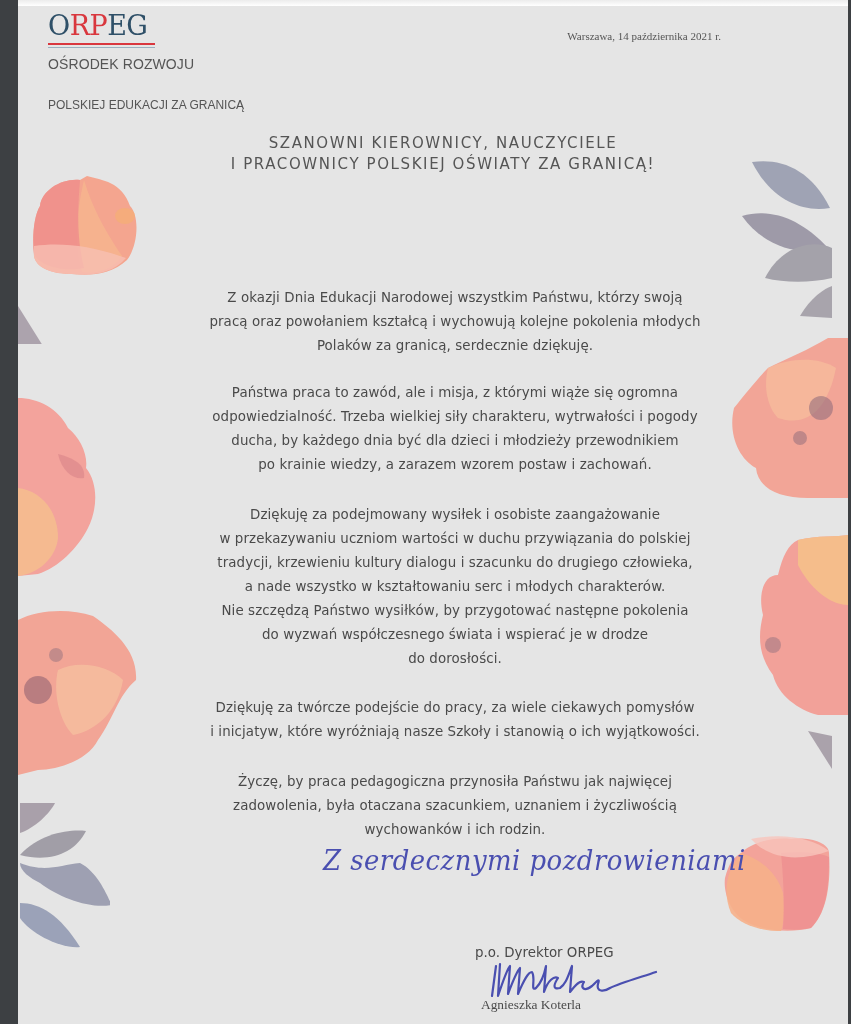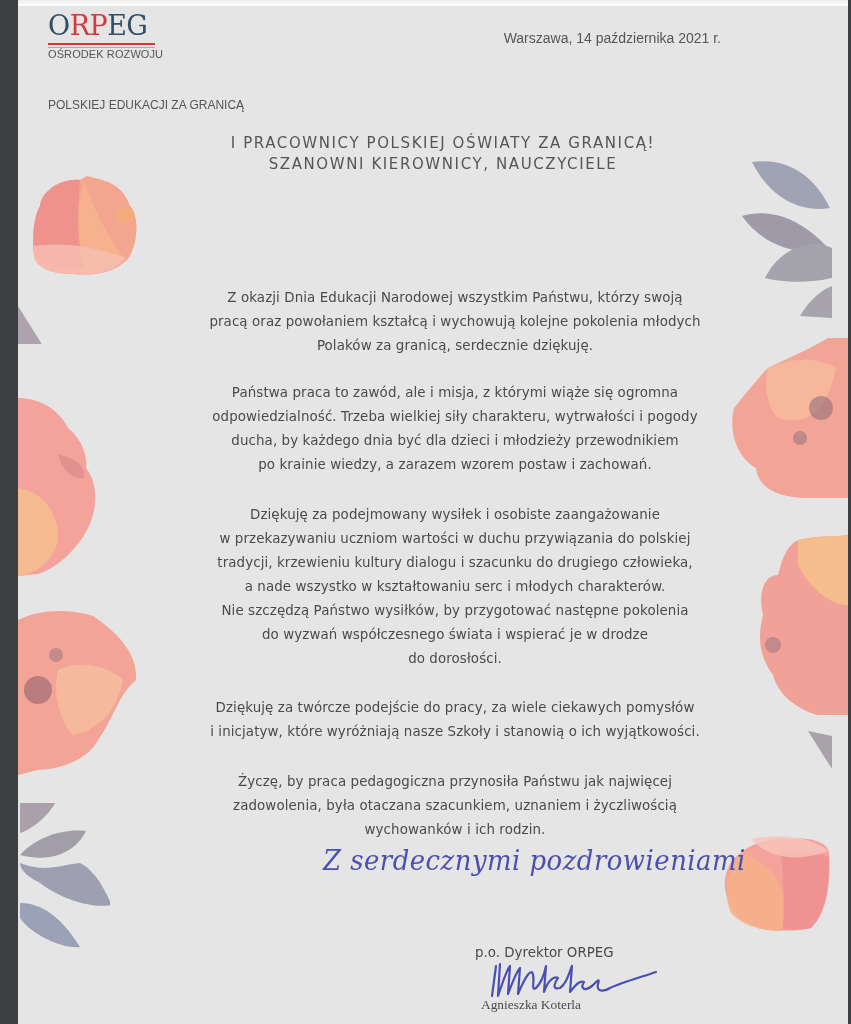--- a/index.html
+++ b/index.html
@@ -21,31 +21,31 @@
     
     .logo { position: absolute; left: 30px; top: 12px; width: 140px; }
     .logo-mark {
       font-family: "DejaVu Serif", serif; font-size: 27px; letter-spacing: -0.5px;
       line-height: 28px; color: #2f5068; position: relative;
     }
     .logo-mark .red { color: #d9373e; }
     .logo-line1 { position: absolute; left: 0; top: 31px; width: 107px; height: 2px; background: #d9373e; }
     .logo-line2 { position: absolute; left: 0; top: 35px; width: 107px; height: 1px; background: #9ab0bf; }
     .logo-sub1 {
-      position: absolute; left: 0; top: 36px; font-family: "Liberation Sans", sans-serif;
-      font-size: 11px; color: #555; letter-spacing: 0.1px; white-space: nowrap;
+      position: absolute; left: 0; top: 44px; font-family: "Liberation Sans", sans-serif;
+      font-size: 14px; color: #555; letter-spacing: 0.1px; white-space: nowrap;
     }
     .logo-sub2 {
       position: absolute; left: 0; top: 58px; font-family: Liberation Sans, sans-serif;
       font-size: 12px; color: #555; white-space: nowrap; margin-top: 28px;
     }
 
     .date {
       position: absolute; right: 127px; top: 30px;
-      font-family: Liberation Sans, sans-serif; font-size: 14px; color: #555;
+      font-family: Liberation Serif, serif; font-size: 11px; color: #555;
       white-space: nowrap;
     }
 
     .title {
       position: absolute; left: 0; width: 100%; top: 133px; text-align: center;
       font-family: "DejaVu Sans", sans-serif; font-size: 15px; color: #555;
       letter-spacing: 1.6px; line-height: 21px;
     }
     .title div { margin-left: 20px; }
 
@@ -156,22 +156,22 @@
     <div class="logo-mark"><span>O</span><span class="red">RP</span><span>EG</span></div>
     <div class="logo-line1"></div>
     <div class="logo-line2"></div>
     <div class="logo-sub1">OŚRODEK ROZWOJU</div>
     <div class="logo-sub2">POLSKIEJ EDUKACJI ZA GRANICĄ</div>
   </div>
 
   <div class="date">Warszawa, 14 października 2021 r.</div>
 
   <div class="title">
+    <div>SZANOWNI KIEROWNICY, NAUCZYCIELE</div>
     <div>I PRACOWNICY POLSKIEJ OŚWIATY ZA GRANICĄ!</div>
-    <div>SZANOWNI KIEROWNICY, NAUCZYCIELE</div>
   </div>
 
   <div class="body-text p1">
     <div class="ln">Z okazji Dnia Edukacji Narodowej wszystkim Państwu, którzy swoją</div>
     <div class="ln">pracą oraz powołaniem kształcą i wychowują kolejne pokolenia młodych</div>
     <div class="ln">Polaków za granicą, serdecznie dziękuję.</div>
   </div>
 
   <div class="body-text p2">
     <div class="ln">Państwa praca to zawód, ale i misja, z którymi wiąże się ogromna</div>

